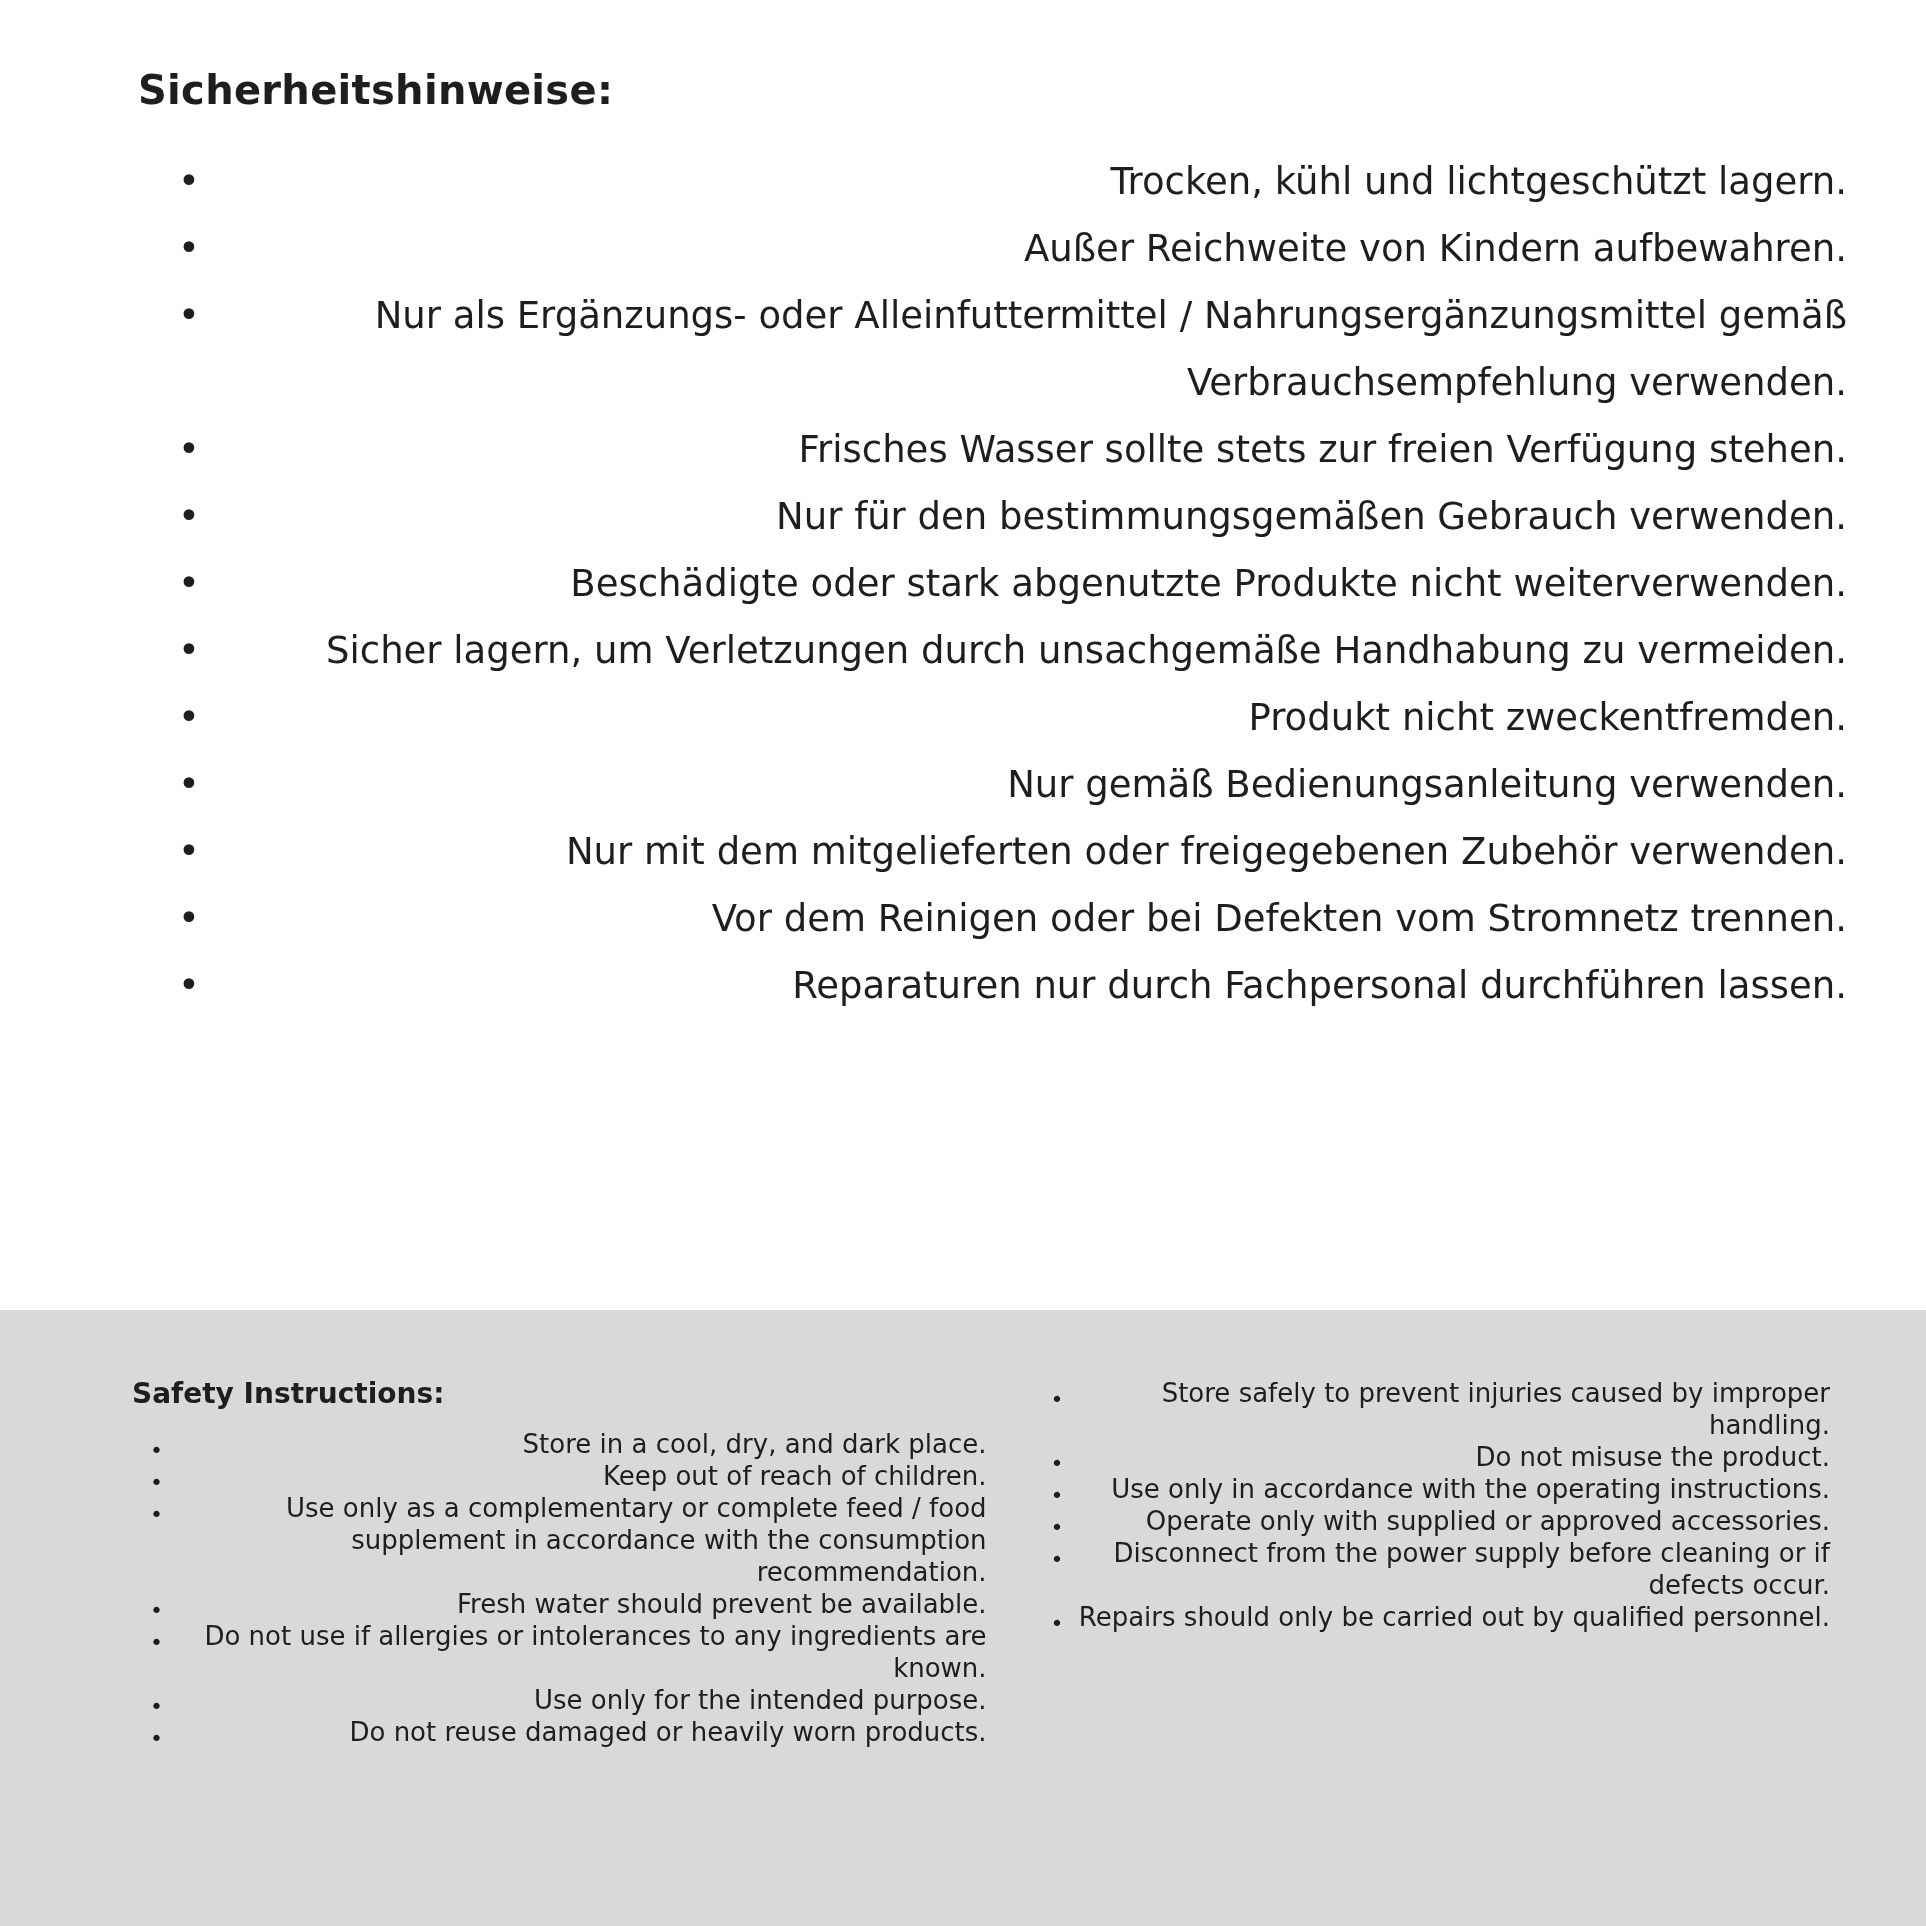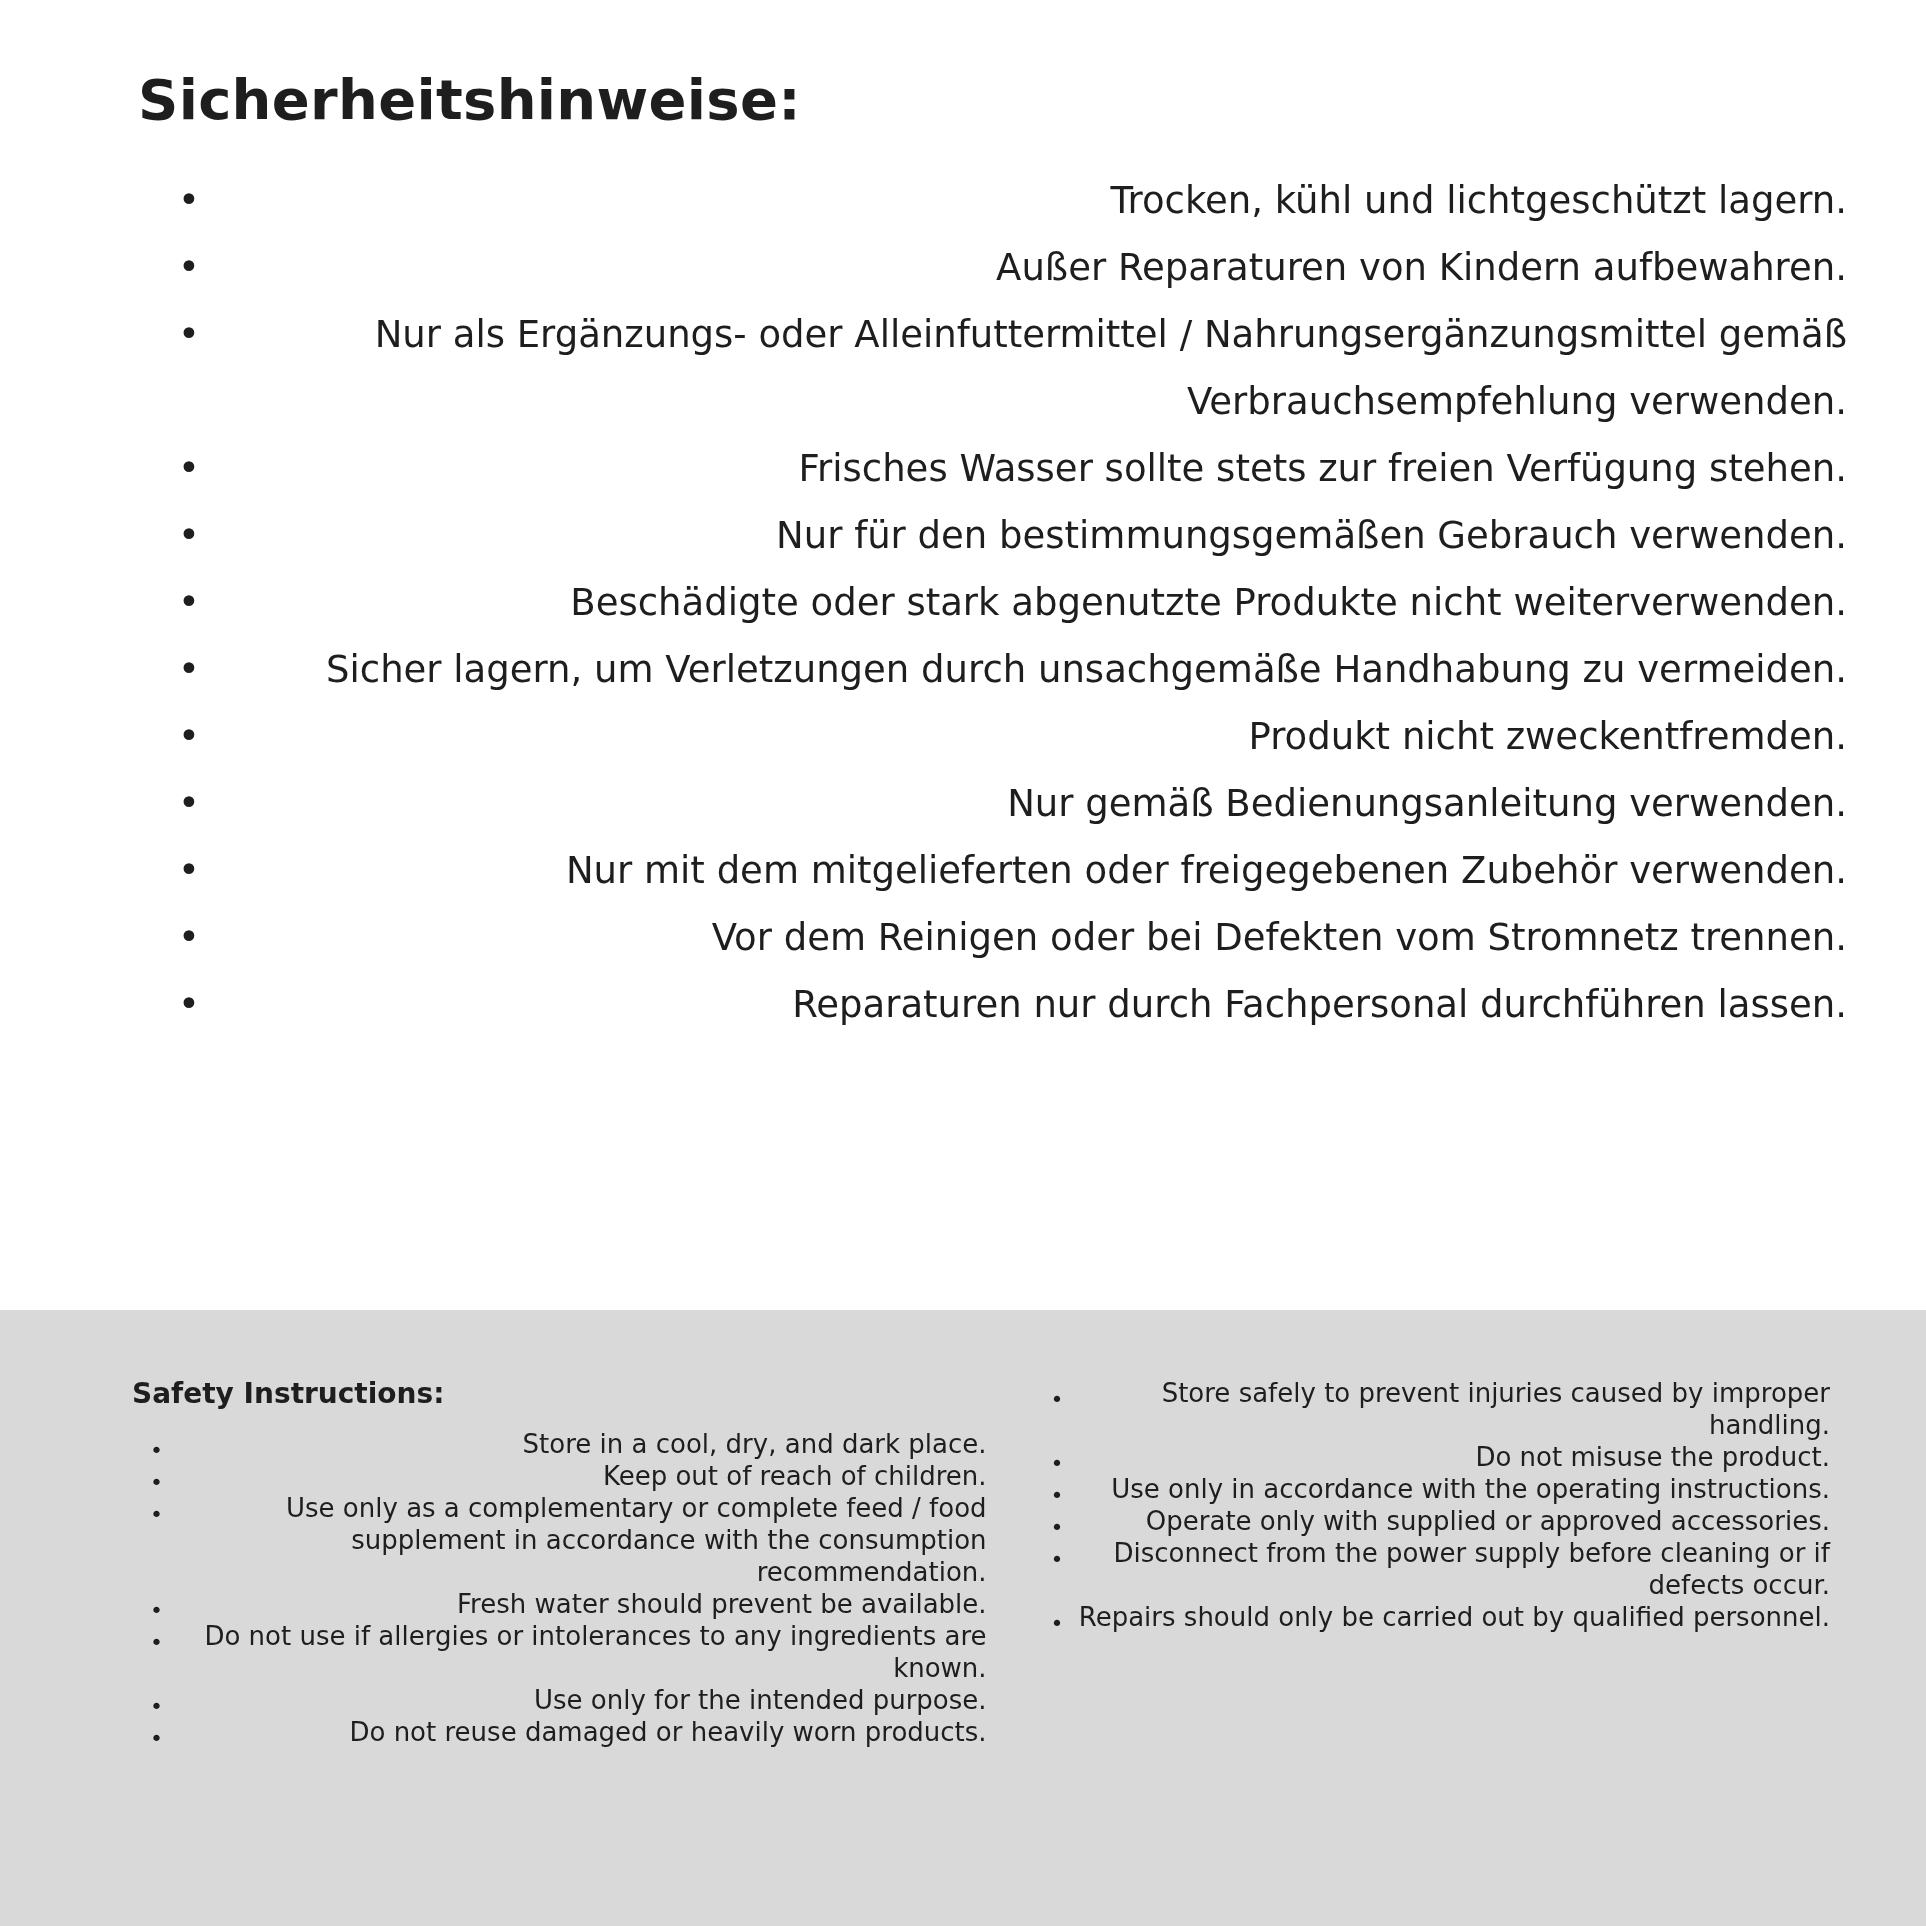--- a/index.html
+++ b/index.html
@@ -23,21 +23,21 @@
 
   
   .german-section {
     box-sizing: border-box;
     height: 1310px;
     padding: 67px 90px 0 138px;
     background: #ffffff;
   }
   .german-section h1 {
     margin: 0 0 35px 0;
-    font-size: 56px;
+    font-size: 40px;
     font-weight: bold;
     letter-spacing: 0.3px;
   }
   ul.bullet-list {
     list-style: none;
     margin: 0;
     padding: 0;
     text-align: right;
   }
   .german-section ul.bullet-list {
@@ -97,21 +97,21 @@
 </style>
 </head>
 <body>
 
 <div class="page">
 
   <section class="german-section">
     <h1>Sicherheitshinweise:</h1>
     <ul class="bullet-list">
       <li>Trocken, kühl und lichtgeschützt lagern.</li>
-      <li>Außer Reparaturen von Kindern aufbewahren.</li>
+      <li>Außer Reichweite von Kindern aufbewahren.</li>
       <li>Nur als Ergänzungs- oder Alleinfuttermittel / Nahrungsergänzungsmittel gemäß Verbrauchsempfehlung verwenden.</li>
       <li>Frisches Wasser sollte stets zur freien Verfügung stehen.</li>
       <li>Nur für den bestimmungsgemäßen Gebrauch verwenden.</li>
       <li>Beschädigte oder stark abgenutzte Produkte nicht weiterverwenden.</li>
       <li>Sicher lagern, um Verletzungen durch unsachgemäße Handhabung zu vermeiden.</li>
       <li>Produkt nicht zweckentfremden.</li>
       <li>Nur gemäß Bedienungsanleitung verwenden.</li>
       <li>Nur mit dem mitgelieferten oder freigegebenen Zubehör verwenden.</li>
       <li>Vor dem Reinigen oder bei Defekten vom Stromnetz trennen.</li>
       <li>Reparaturen nur durch Fachpersonal durchführen lassen.</li>

